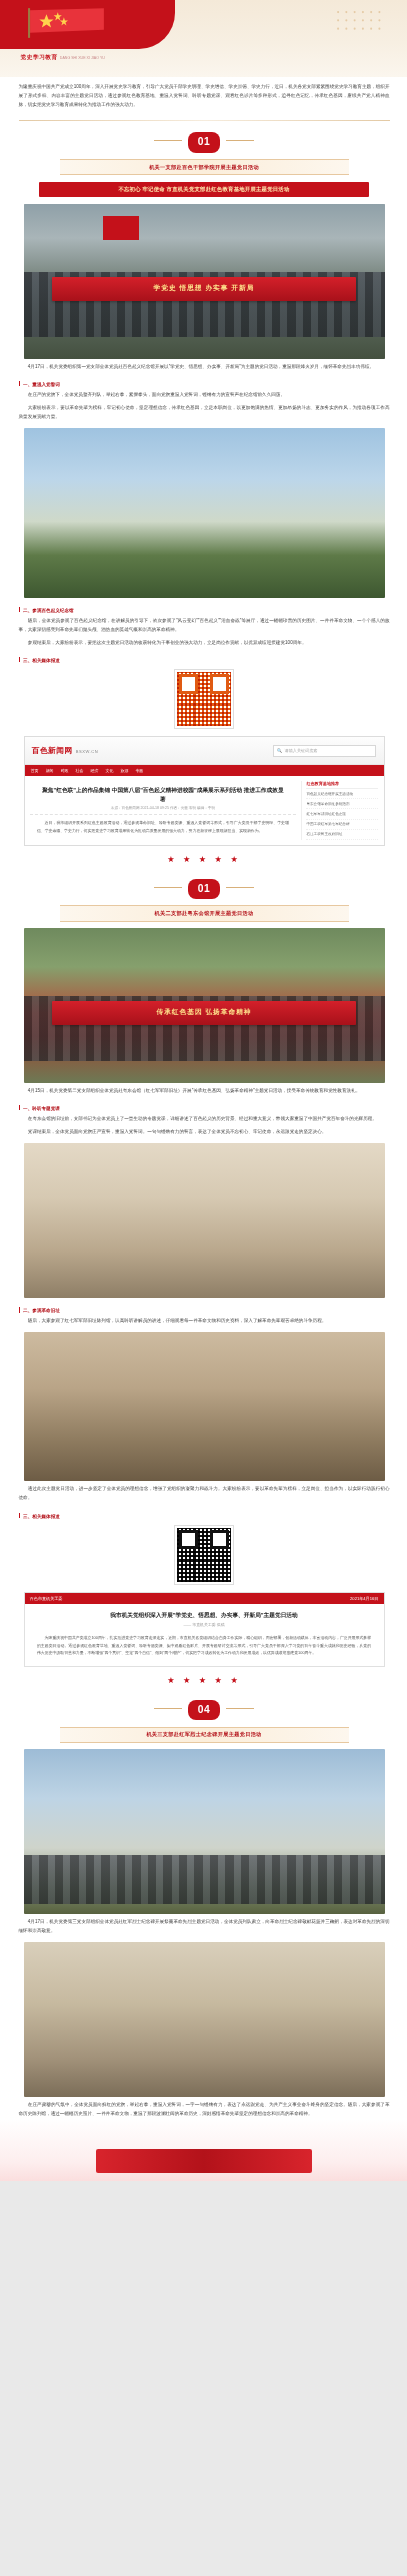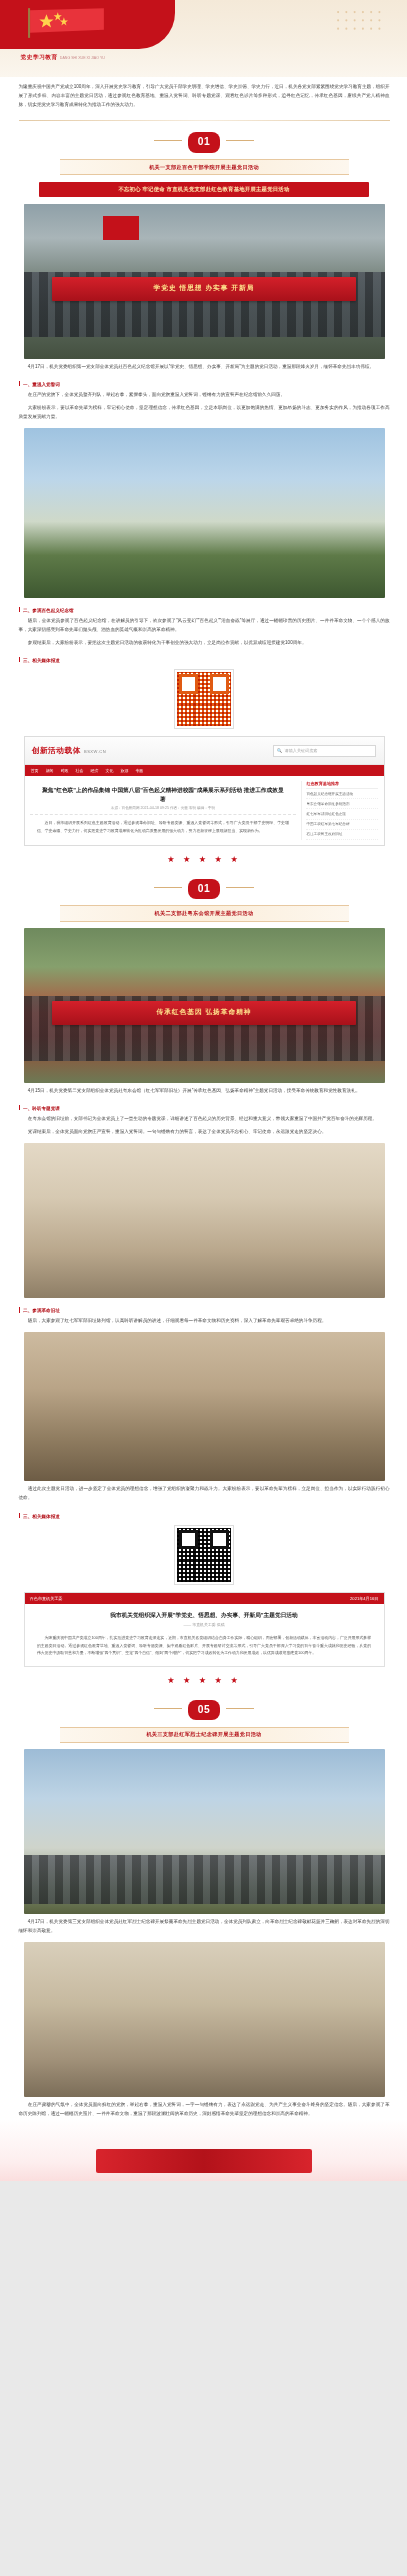--- a/index.html
+++ b/index.html
@@ -471,21 +471,21 @@
   <div class="body-p">参观结束后，大家纷纷表示，要把这次主题党日活动的收获转化为干事创业的强大动力，立足岗位作贡献，以优异成绩迎接建党100周年。</div>
 
   <div class="sub-label">三、相关媒体报道</div>
   <div class="qr-wrap">
     <div class="qr orange"></div>
   </div>
 
   <div class="web-card">
     <div class="web-top">
       <div class="web-logo">
-        <span>创新活动载体</span><span class="sub">BSXW.CN</span>
+        <span>百色新闻网</span><span class="sub">BSXW.CN</span>
       </div>
       <div class="web-searchbar">
         <span style="margin-right:2.1px;">🔍</span>
         <span>请输入关键词搜索</span>
       </div>
     </div>
     <div class="web-nav">
       <span>首页</span>
       <span>新闻</span>
       <span>时政</span>
@@ -556,21 +556,21 @@
       <span>2021年4月16日</span>
     </div>
     <div class="doc-title">我市机关党组织深入开展"学党史、悟思想、办实事、开新局"主题党日活动</div>
     <div class="doc-sub">—— 市直机关工委 供稿</div>
     <div class="doc-body">为隆重庆祝中国共产党成立100周年，扎实推进党史学习教育走深走实，近期，市直机关各党组织结合自身工作实际，精心组织，周密部署，创新活动载体，丰富活动内容，广泛开展形式多样的主题党日活动。通过参观红色教育基地、重温入党誓词、聆听专题党课、集中观看红色影片、开展专题研讨交流等形式，引导广大党员干部深入学习党的百年奋斗重大成就和历史经验，从党的伟大历史中汲取智慧和力量，不断增强"四个意识"、坚定"四个自信"、做到"两个维护"，切实把学习成效转化为工作动力和发展成效，以优异成绩迎接建党100周年。</div>
   </div>
 
   <div class="stars">★ ★ ★ ★ ★</div>
 
   <div class="sec-number-wrap">
-    <div class="sec-number">05</div>
+    <div class="sec-number">04</div>
   </div>
   <div class="sec-title-bar">机关三支部赴红军烈士纪念碑开展主题党日活动</div>
 
   <div class="photo">
     <div class="ph-statue">
       <div class="ph-people-row" style="bottom:6%;height:30%;"></div>
     </div>
   </div>
 
   <div class="body-p">4月17日，机关党委第三党支部组织全体党员赴红军烈士纪念碑开展祭奠革命先烈主题党日活动，全体党员列队肃立，向革命烈士纪念碑敬献花篮并三鞠躬，表达对革命先烈的深切缅怀和崇高敬意。</div>

